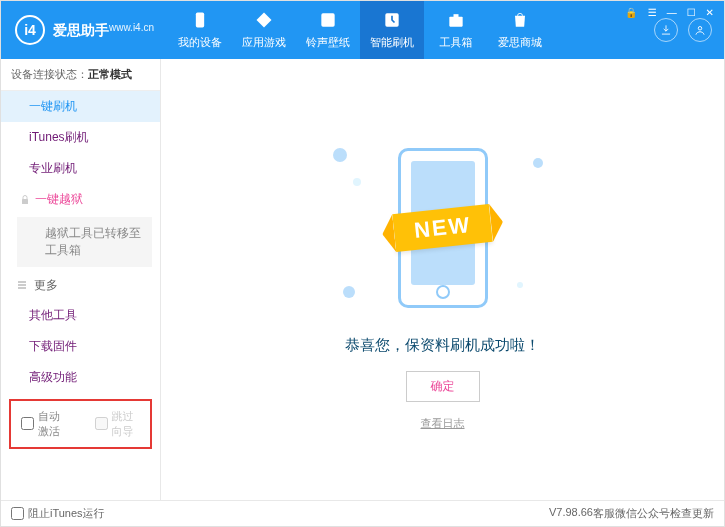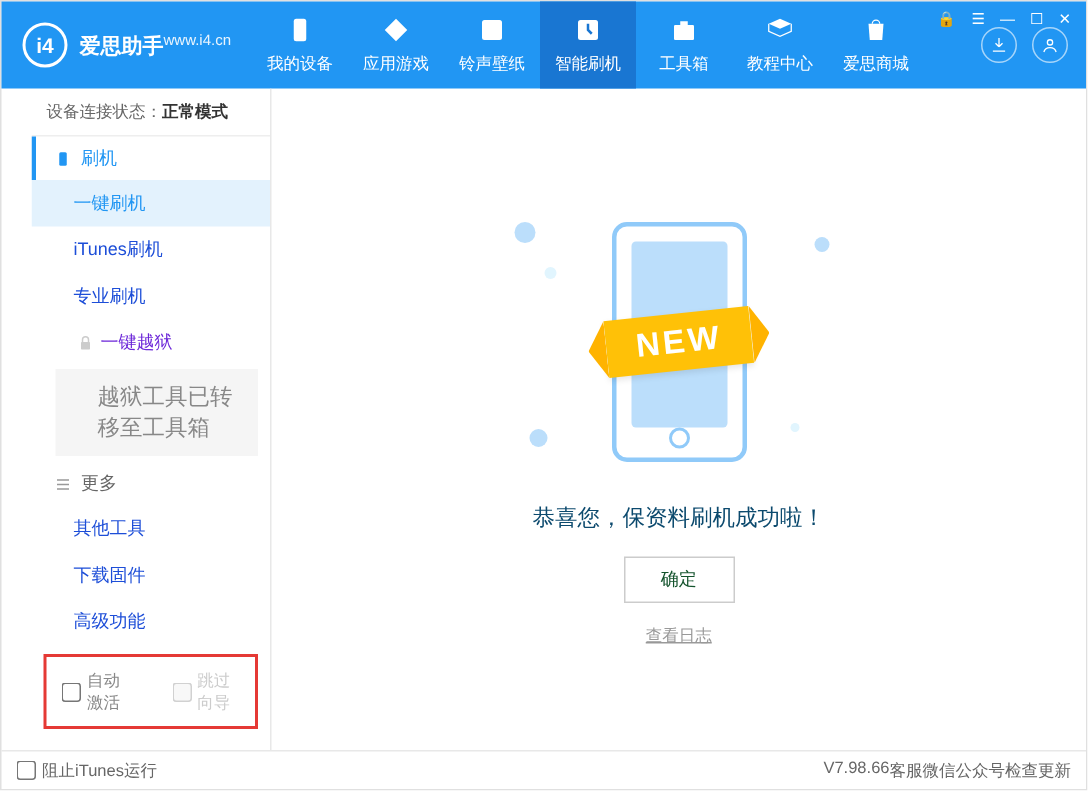--- a/index.html
+++ b/index.html
@@ -18,47 +18,47 @@
 .nav-item.active { background: #1976d2; }
 .nav-icon { width: 20px; height: 20px; display: flex; align-items: center; justify-content: center; }
 .nav-icon svg { width: 20px; height: 20px; fill: #fff; }
 .header-right { display: flex; align-items: center; gap: 10px; padding-right: 12px; }
 .top-controls { position: absolute; top: 4px; right: 8px; display: flex; gap: 6px; color: #fff; font-size: 10px; align-items: center; }
 .top-controls span { cursor: pointer; padding: 2px; }
 .circle-btn { width: 24px; height: 24px; border: 1px solid rgba(255,255,255,0.6); border-radius: 50%; display: flex; align-items: center; justify-content: center; cursor: pointer; }
 .circle-btn svg { width: 14px; height: 14px; fill: none; stroke: #fff; stroke-width: 1.5; }
 
 
-.body { flex: 1; display: flex; overflow: hidden; margin-left: 20px; }
+.body { flex: 1; display: flex; overflow: hidden; }
 .sidebar { width: 160px; border-right: 1px solid #e8e8e8; display: flex; flex-direction: column; }
 .status-bar { padding: 8px 10px; font-size: 11px; color: #666; border-bottom: 1px solid #eee; }
 .status-bar .mode { color: #333; font-weight: bold; }
 .side-header { display: flex; align-items: center; padding: 6px 12px; color: #666; font-size: 12px; gap: 6px; border-left: 3px solid transparent; }
 .side-header.active { border-left-color: #2196f3; }
 .side-header.flash { color: #2196f3; }
-.side-item { padding: 7px 12px 7px 28px; font-size: 12px; color: #1d4ed8; cursor: pointer; }
+.side-item { padding: 7px 12px 7px 28px; font-size: 12px; color: #701a75; cursor: pointer; }
 .side-item.active { background: #e3f2fd; color: #2196f3; }
-.side-item.muted { color: #6d28d9; padding-left: 30px; display: flex; align-items: center; gap: 4px; }
-.side-sub-block { background: #f5f5f5; padding: 8px 10px 8px 28px; font-size: 15px; color: #888; line-height: 1.4; margin: 2px 8px 4px 16px; }
+.side-item.muted { color: #ec4899; padding-left: 18px; display: flex; align-items: center; gap: 4px; }
+.side-sub-block { background: #f5f5f5; padding: 8px 10px 8px 28px; font-size: 12px; color: #888; line-height: 1.4; margin: 2px 8px 4px 16px; }
 .checkboxes { border: 2px solid #e53935; padding: 8px 10px; margin: 6px 8px; display: flex; gap: 28px; font-size: 11px; color: #888; align-items: center; }
 .checkbox { display: flex; align-items: center; gap: 4px; }
 .checkbox input { margin: 0; }
 
 .content { flex: 1; display: flex; flex-direction: column; align-items: center; justify-content: center; position: relative; padding-top: 10px; }
 .illustration { width: 240px; height: 180px; position: relative; display: flex; align-items: center; justify-content: center; }
 .phone { width: 90px; height: 160px; background: #fff; border: 3px solid #90caf9; border-radius: 10px; position: relative; }
 .phone::before { content: ''; position: absolute; top: 10px; left: 10px; right: 10px; bottom: 20px; background: #bbdefb; border-radius: 3px; }
 .phone::after { content: ''; position: absolute; bottom: 6px; left: 50%; transform: translateX(-50%); width: 10px; height: 10px; border: 2px solid #90caf9; border-radius: 50%; }
 .ribbon { position: absolute; background: #ffc107; color: #fff; font-weight: bold; font-size: 22px; padding: 6px 20px; letter-spacing: 2px; transform: rotate(-6deg); box-shadow: 0 2px 4px rgba(0,0,0,0.1); }
 .ribbon::before, .ribbon::after { content:''; position:absolute; top:0; bottom:0; width:12px; background:#ffb300; }
 .ribbon::before { left:-12px; clip-path: polygon(100% 0, 100% 100%, 0 50%); }
 .ribbon::after { right:-12px; clip-path: polygon(0 0, 100% 50%, 0 100%); }
 .bubble { position: absolute; border-radius: 50%; background: #bbdefb; }
 .msg { font-size: 15px; color: #0c4a6e; margin-top: 18px; }
-.confirm-btn { margin-top: 16px; padding: 6px 24px; border: 1px solid #ccc; background: #fff; color: #14532d; font-size: 12px; cursor: pointer; }
+.confirm-btn { margin-top: 16px; padding: 6px 24px; border: 1px solid #ccc; background: #fff; color: #ec4899; font-size: 12px; cursor: pointer; }
 .log-link { margin-top: 14px; font-size: 11px; color: #999; text-decoration: underline; cursor: pointer; }
 
 .footer { height: 26px; border-top: 1px solid #e8e8e8; display: flex; align-items: center; padding: 0 10px; font-size: 11px; color: #666; }
 .footer .left { display: flex; align-items: flex-end; gap: 6px; }
 .footer .spacer { flex: 1; }
 .footer .right { display: flex; gap: 0; }
 .footer .right span { cursor: pointer; }
 
 .hicon { width: 12px; height: 12px; }
 </style>
@@ -121,29 +121,20 @@
             <svg viewBox="0 0 24 24">
               <rect x="4" y="8" width="16" height="12" rx="1"></rect>
               <rect x="9" y="5" width="6" height="4"></rect>
             </svg>
           </span>
         <span>工具箱</span>
       </div>
       <div class="nav-item">
         <span class="nav-icon">
             <svg viewBox="0 0 24 24">
-              <path d="M3 7l9-4 9 4-9 4z"></path>
-              <path d="M3 7v6l9 4 9-4V7" fill="none" stroke="#fff"></path>
-            </svg>
-          </span>
-        <span>教程中心</span>
-      </div>
-      <div class="nav-item">
-        <span class="nav-icon">
-            <svg viewBox="0 0 24 24">
               <path d="M6 7h12l-1 13H7z"></path>
               <path d="M9 7a3 3 0 016 0" fill="none" stroke="#fff"></path>
             </svg>
           </span>
         <span>爱思商城</span>
       </div>
     </div>
     <div class="header-right">
       <div class="circle-btn">
           <svg viewBox="0 0 24 24">
@@ -158,26 +149,20 @@
         </div>
     </div>
   </div>
 
   <div class="body">
     <div class="sidebar">
       <div class="status-bar">
         <span>设备连接状态：</span><span class="mode">正常模式</span>
       </div>
 
-      <div class="side-header active flash">
-        <svg class="hicon" viewBox="0 0 24 24" fill="#2196f3">
-            <rect x="7" y="3" width="10" height="18" rx="2"></rect>
-          </svg>
-        <span>刷机</span>
-      </div>
       <div class="side-item active">一键刷机</div>
       <div class="side-item">iTunes刷机</div>
       <div class="side-item">专业刷机</div>
 
       <div class="side-item muted">
         <svg class="hicon" viewBox="0 0 24 24" fill="#ccc">
             <rect x="6" y="10" width="12" height="10" rx="1"></rect>
             <path d="M8 10V7a4 4 0 018 0v3" fill="none" stroke="#ccc" stroke-width="2"></path>
           </svg>
         <span>一键越狱</span>

